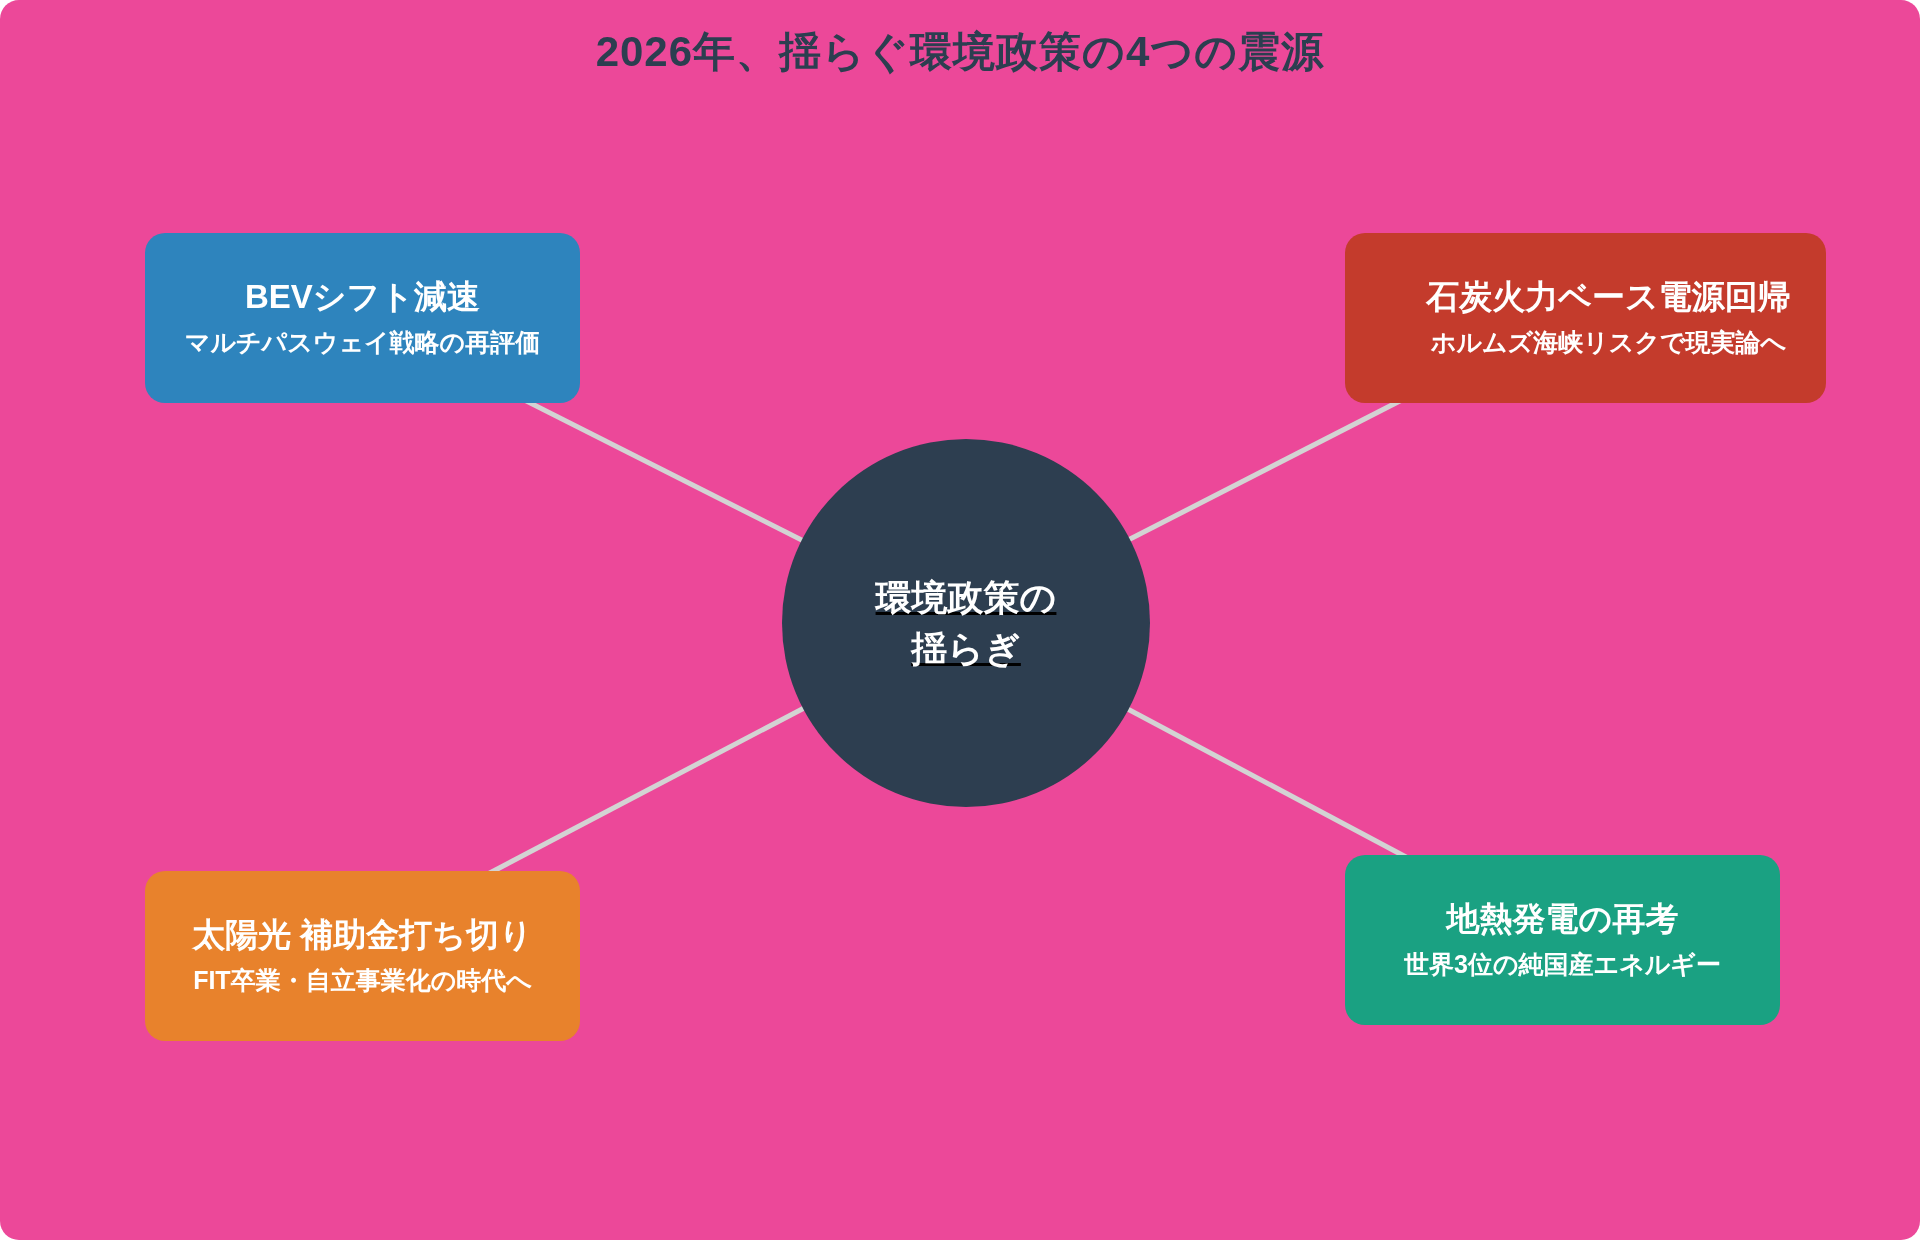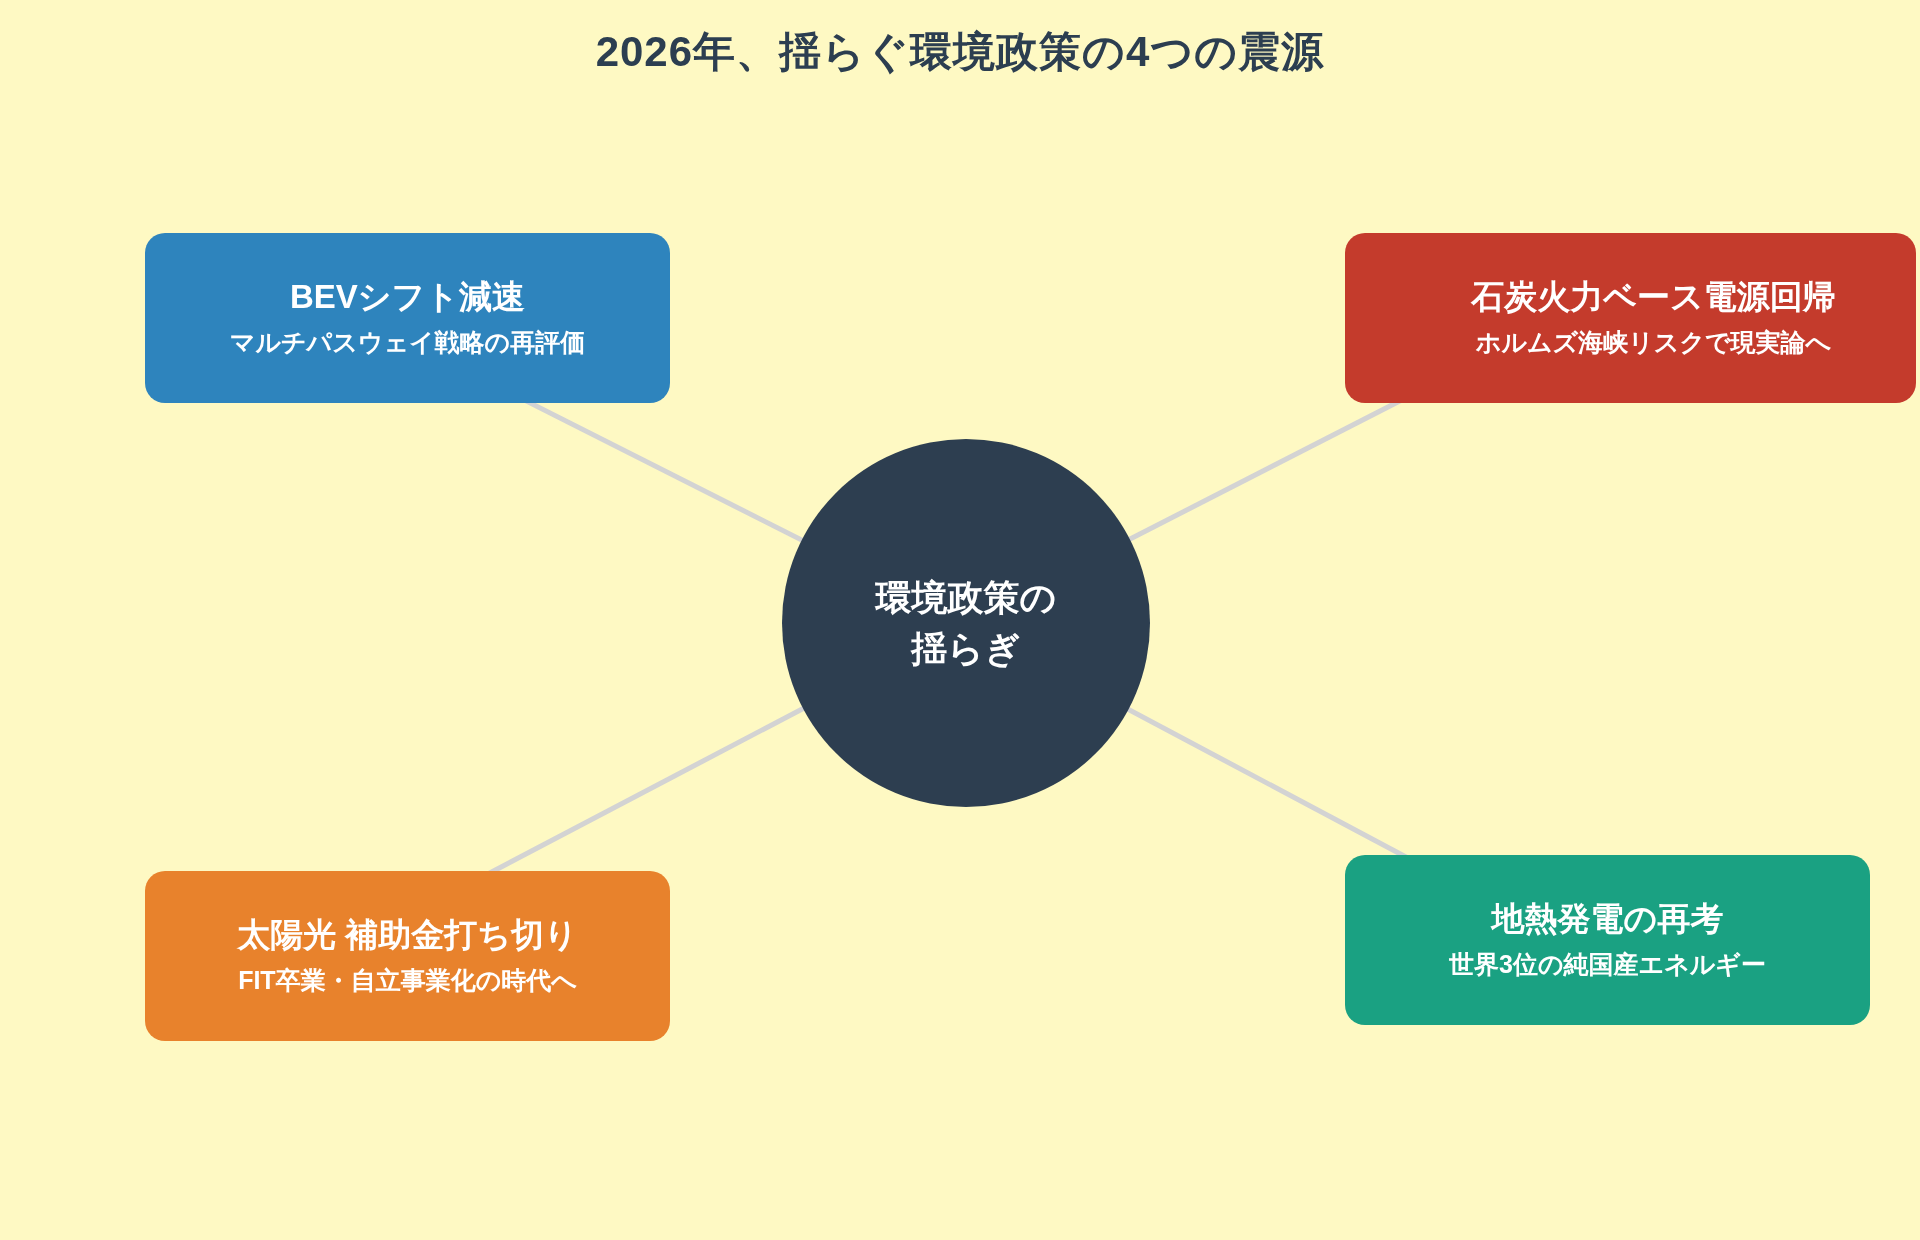--- a/index.html
+++ b/index.html
@@ -5,42 +5,43 @@
   html, body {
     margin: 0;
     padding: 0;
     background: #ffffff;
     font-family: "Liberation Sans", "DejaVu Sans", sans-serif;
   }
   .stage {
     position: relative;
     width: 1920px;
     height: 1240px;
-    background: #fef9c3;
+    background: #ec4899;
     overflow: hidden;
+    border-radius: 19px;
   }
   .page-title {
     position: absolute;
     top: 24px;
     left: 0;
     width: 100%;
     margin: 0;
     text-align: center;
     font-size: 42px;
     font-weight: 700;
     letter-spacing: 1px;
   }
   svg.connectors {
     position: absolute;
     top: 0;
     left: 0;
   }
   .node {
     position: absolute;
-    width: 525px;
+    width: 435px;
     height: 170px;
     border-radius: 20px;
     color: #ffffff;
     display: flex;
     flex-direction: column;
     align-items: center;
     justify-content: center;
     gap: 14px;
     text-align: center;
   }
@@ -62,20 +63,21 @@
     position: absolute;
     left: 782px;
     top: 439px;
     width: 368px;
     height: 368px;
     border-radius: 50%;
     display: flex;
     align-items: center;
     justify-content: center;
     text-align: center;
+    text-decoration: underline;
   }
   .center-label {
     color: #ffffff;
     font-size: 36px;
     font-weight: 700;
     line-height: 1.42;
   }
 </style>
 </head>
 <body>

